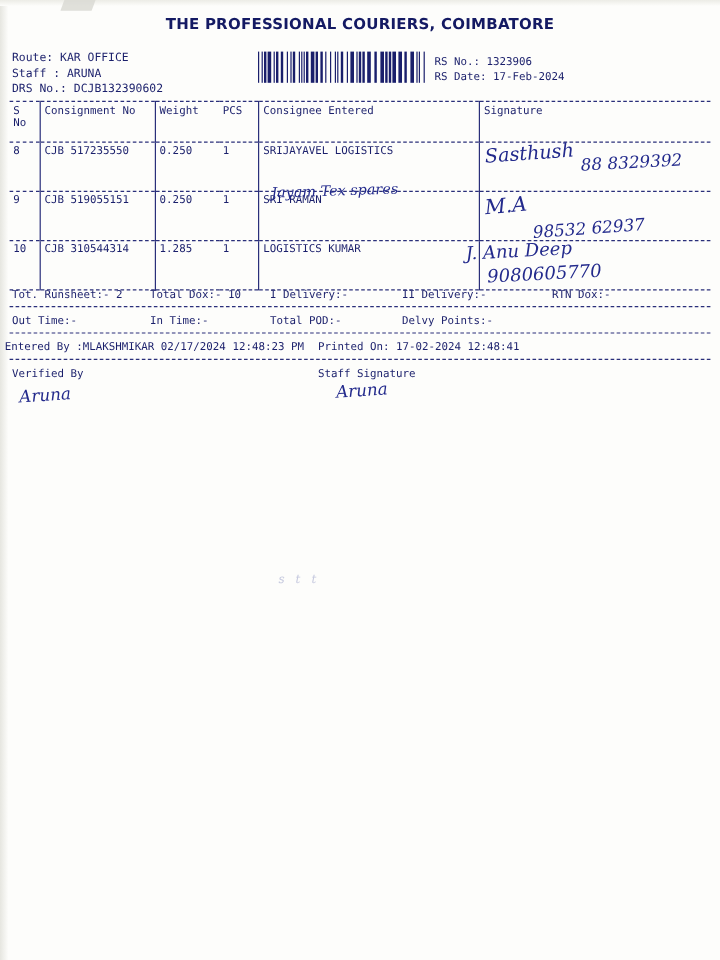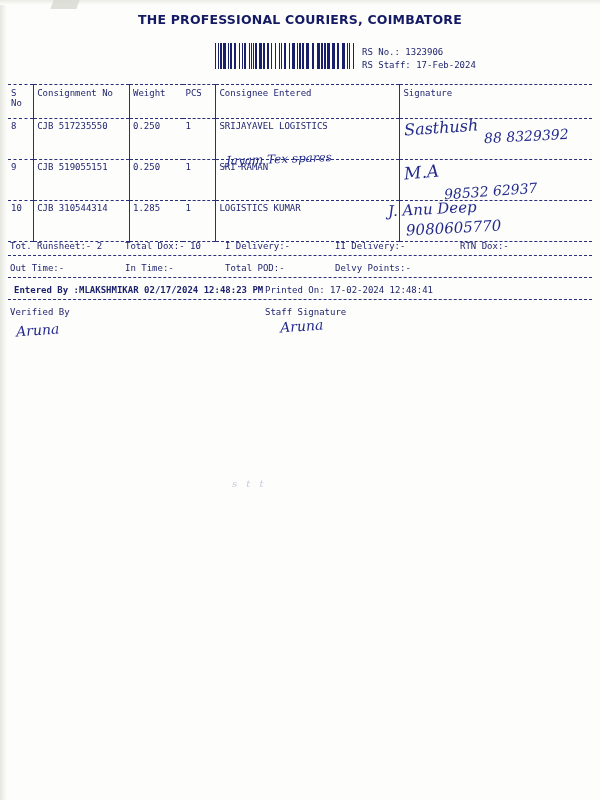--- a/index.html
+++ b/index.html
@@ -182,20 +182,34 @@
 </head>
 <body>
 
 <div class="page">
   <div class="scan-edge-left"></div>
   <div class="scan-edge-top"></div>
   <div class="scan-corner"></div>
 
   <div class="title">THE PROFESSIONAL COURIERS, COIMBATORE</div>
 
+  <div class="meta-left">
+    <div>
+      <span>Route:</span>
+      <span>KAR OFFICE</span>
+    </div>
+    <div>
+      <span>Staff :</span>
+      <span>ARUNA</span>
+    </div>
+    <div>
+      <span>DRS No.:</span>
+      <span>DCJB132390602</span>
+    </div>
+  </div>
 
   <div class="barcode" id="barcode">
       <i style="width: 1px;"></i>
       <i style="width: 2px; background: transparent;"></i>
       <i style="width: 1px;"></i>
       <i style="width: 1px; background: transparent;"></i>
       <i style="width: 2px;"></i>
       <i style="width: 1px; background: transparent;"></i>
       <i style="width: 3px;"></i>
       <i style="width: 2px; background: transparent;"></i>
@@ -270,21 +284,21 @@
       <i style="width: 1px;"></i>
       <i style="width: 1px; background: transparent;"></i>
     </div>
 
   <div class="meta-right">
     <div>
       <span>RS No.:</span>
       <span>1323906</span>
     </div>
     <div>
-      <span>RS Staff:</span>
+      <span>RS Date:</span>
       <span>17-Feb-2024</span>
     </div>
   </div>
 
   <table class="grid">
     <thead>
       <tr>
         <th class="c-sno">S No</th>
         <th class="c-con vline">Consignment No</th>
         <th class="c-wt vline">Weight</th>
@@ -353,21 +367,21 @@
     <div class="row">
       <span style="width:115px">Out Time:-</span>
       <span style="width:100px">In Time:-</span>
       <span style="width:110px">Total POD:-</span>
       <span>Delvy Points:-</span>
     </div>
   </div>
 
   <div class="rule" style="top:277px;"></div>
 
-  <div class="footer-note" style="left:14px; top:285px;font-weight:bold;">Entered By :MLAKSHMIKAR 02/17/2024 12:48:23 PM</div>
+  <div class="footer-note" style="left:4px; top:285px;">Entered By :MLAKSHMIKAR 02/17/2024 12:48:23 PM</div>
   <div class="footer-note" style="left:265px; top:285px;">Printed On: 17-02-2024 12:48:41</div>
 
   <div class="rule" style="top:299px;"></div>
 
   <div class="sig-label" style="left:10px; top:307px;">Verified By</div>
   <div class="sig-label" style="left:265px; top:307px;">Staff Signature</div>
 
   <div class="hand" style="left:16px; top:322px; font-size:14px; transform:rotate(-4deg);">Aruna</div>
   <div class="hand" style="left:280px; top:318px; font-size:14px; transform:rotate(-4deg);">Aruna</div>
 

